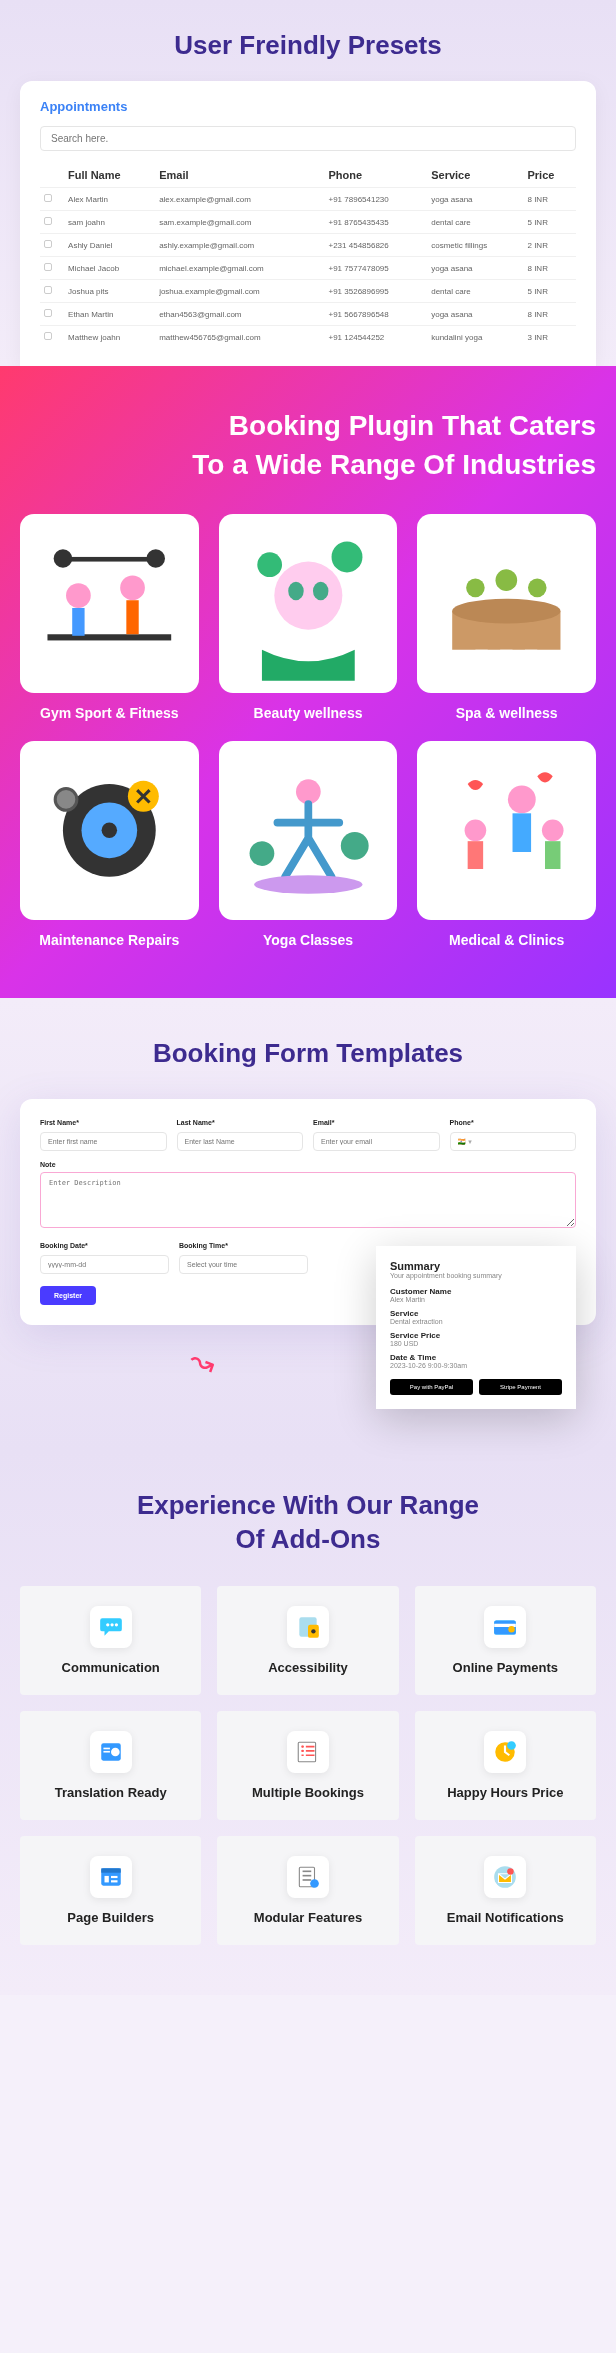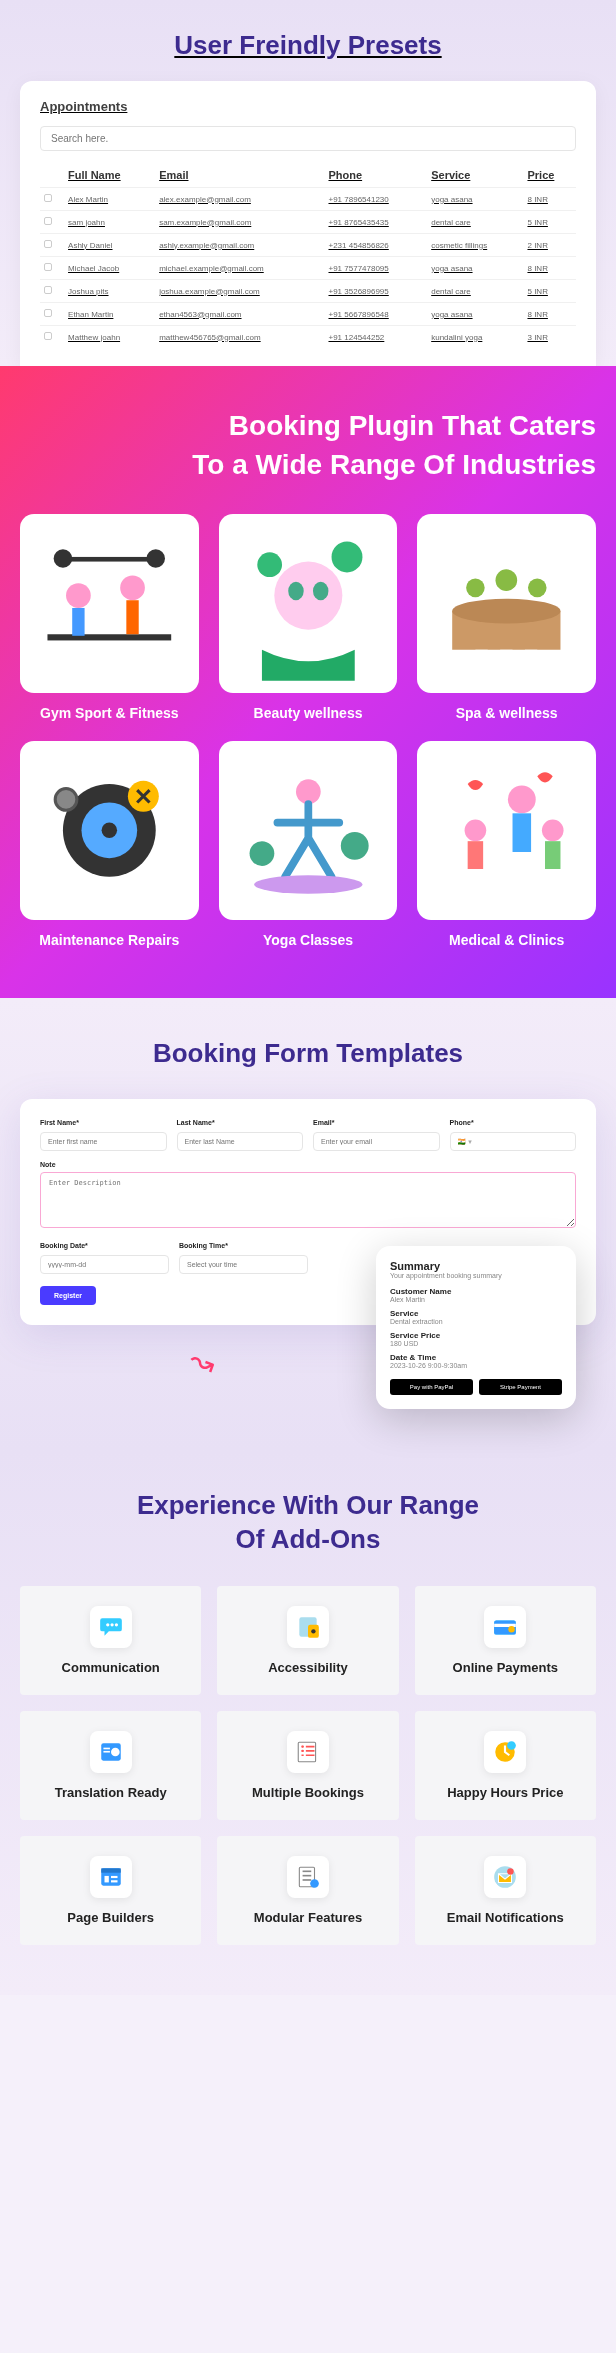--- a/index.html
+++ b/index.html
@@ -1,22 +1,22 @@
 <!DOCTYPE html>
 <html><head>
 <meta charset="utf-8">
 <style>
 * { box-sizing: border-box; margin: 0; padding: 0; }
 body { font-family: -apple-system, BlinkMacSystemFont, 'Segoe UI', sans-serif; width: 616px; background: #f5f0fa; }
 
 
-.section1 { background: linear-gradient(180deg, #e8e0f5 0%, #f3ecf9 100%); padding: 30px 20px 0; text-decoration: underline; }
+.section1 { background: linear-gradient(180deg, #e8e0f5 0%, #f3ecf9 100%); padding: 30px 20px 0; }
 .section1-title { color: #3d2b8f; font-size: 26px; font-weight: 700; text-align: center; margin-bottom: 20px; }
 .appts-card { background: #fff; border-radius: 12px 12px 0 0; padding: 18px 20px; box-shadow: 0 4px 20px rgba(0,0,0,0.05); }
-.appts-title { font-size: 13px; font-weight: 700; color: #404040; margin-bottom: 12px; }
+.appts-title { font-size: 13px; font-weight: 700; color: #3b82f6; margin-bottom: 12px; }
 .search-box { border: 1px solid #e5e5e5; border-radius: 4px; padding: 6px 10px; font-size: 10px; color: #aaa; margin-bottom: 12px; width: 100%; }
 .table { width: 100%; border-collapse: collapse; }
 .table th { font-size: 11px; font-weight: 700; color: #333; text-align: left; padding: 6px 4px; }
 .table td { font-size: 8px; color: #666; padding: 6px 4px; border-top: 1px solid #f0f0f0; }
 .chk { width: 8px; height: 8px; border: 1px solid #ccc; border-radius: 2px; display: inline-block; }
 
 
 .section2 { background: linear-gradient(135deg, #ff3a6e 0%, #d933e8 50%, #9933ff 100%); padding: 40px 20px 50px; }
 .section2-title { color: #fff; font-size: 28px; font-weight: 700; text-align: right; line-height: 1.4; margin-bottom: 30px; }
 .ind-grid { display: grid; grid-template-columns: repeat(3, 1fr); gap: 20px; }
@@ -29,21 +29,21 @@
 .section3 { background: linear-gradient(180deg, #f3ecf9 0%, #e8e0f5 100%); padding: 40px 20px; }
 .section3-title { color: #3d2b8f; font-size: 26px; font-weight: 700; text-align: center; margin-bottom: 30px; }
 .form-wrap { position: relative; height: 310px; }
 .form-card { background: #fff; border-radius: 12px; padding: 20px; box-shadow: 0 10px 40px rgba(100,80,180,0.15); }
 .form-row { display: flex; gap: 10px; margin-bottom: 10px; }
 .form-field { flex: 1; }
 .form-label { font-size: 7px; font-weight: 600; color: #222; display: block; margin-bottom: 4px; }
 .form-input { width: 100%; border: 1px solid #e5e5e5; border-radius: 4px; padding: 5px 7px; font-size: 7px; color: #aaa; }
 .form-area { width: 100%; border: 1px solid #f9a8d4; border-radius: 4px; padding: 6px 8px; font-size: 7px; color: #aaa; height: 56px; }
 .btn-reg { background: #4a3bff; color: #fff; border: none; padding: 6px 14px; border-radius: 4px; font-size: 7px; font-weight: 600; }
-.summary-card { position: absolute; right: 20px; bottom: 0; width: 200px; background: #fff; border-radius: 14px; padding: 14px; box-shadow: 0 10px 40px rgba(0,0,0,0.2); }
+.summary-card { position: absolute; right: 20px; bottom: 0; width: 200px; background: #fff; border-radius: 0; padding: 14px; box-shadow: 0 10px 40px rgba(0,0,0,0.2); }
 .sum-title { font-size: 11px; font-weight: 700; color: #222; }
 .sum-sub { font-size: 7px; color: #888; margin-bottom: 8px; }
 .sum-label { font-size: 8px; font-weight: 700; color: #222; margin-top: 6px; }
 .sum-val { font-size: 7px; color: #888; }
 .sum-btns { display: flex; gap: 6px; margin-top: 10px; }
 .sum-btn { flex: 1; background: #000; color: #fff; font-size: 6px; padding: 5px; border-radius: 3px; text-align: center; }
 .arrow { position: absolute; left: 170px; bottom: 30px; color: #ff3a6e; font-size: 30px; transform: rotate(20deg); }
 
 
 .section4 { background: linear-gradient(180deg, #e8e0f5 0%, #f3ecf9 100%); padding: 40px 20px 50px; }

